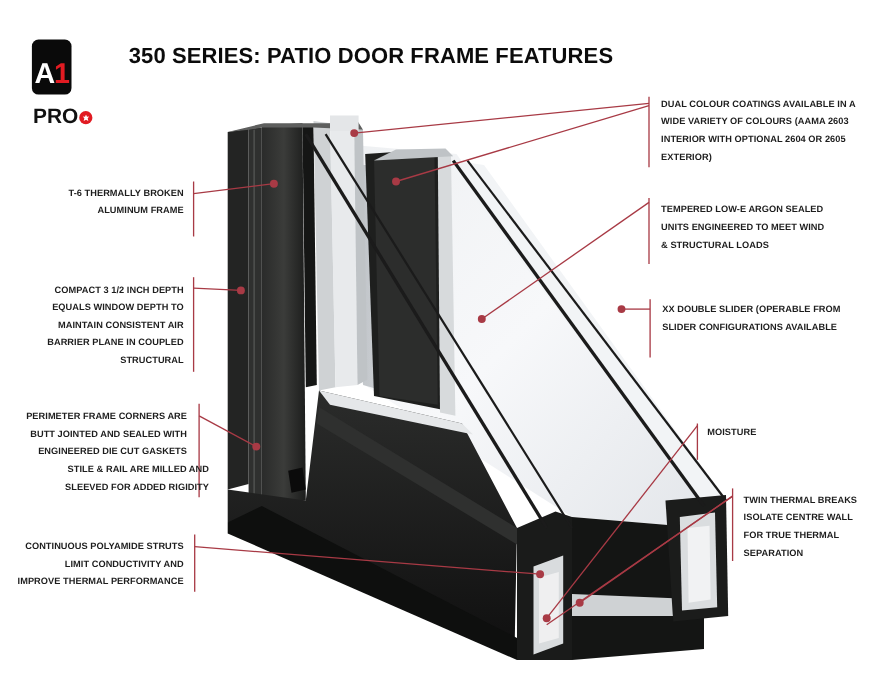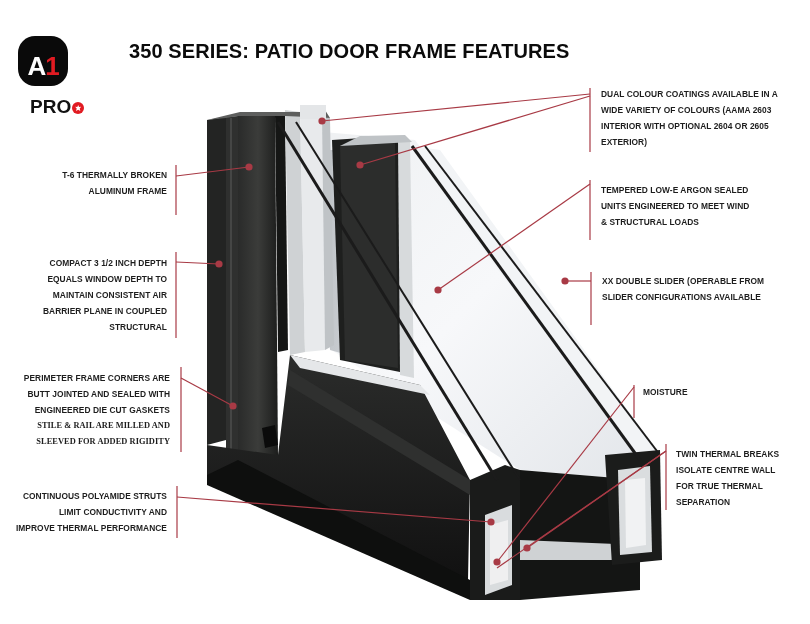--- a/index.html
+++ b/index.html
@@ -1,33 +1,33 @@
 <!DOCTYPE html>
 <html><head>
 <meta charset="utf-8">
 <style>
   html, body { margin:0; padding:0; background:#ffffff; }
   body { width:810px; height:624px; position:relative; overflow:hidden;
          font-family:"Liberation Sans", "DejaVu Sans", sans-serif; color:#1a1a1a; }
-  .logo { position:absolute; left:18px; top:36px; width:50px; height:50px;
-          background:#0a0a0a; border-radius:17px; }
+  .logo { position:absolute; left:29px; top:36px; width:36px; height:50px;
+          background:#0a0a0a; border-radius:6px; }
   .logo-a1 { position:absolute; left:0; right:0; top:17px; text-align:center;
              font-weight:bold; font-size:26px; line-height:26px; letter-spacing:-1px;
              font-family:"Liberation Sans", sans-serif; }
   .logo-a { color:#ffffff; }
   .logo-1 { color:#e11b22; }
   .logo-pro { position:absolute; left:30px; top:99px; width:56px; font-weight:bold;
               font-size:19px; line-height:16px; color:#111;
               font-family:"Liberation Sans", sans-serif; }
   .leaf-dot { display:inline-block; width:12px; height:12px; border-radius:50%;
               background:#e11b22; vertical-align:-1px; margin-left:1px; position:relative; }
   .leaf-dot::after { content:""; position:absolute; left:3px; top:3px; width:6px; height:6px;
               background:#fff; clip-path:polygon(50% 0,65% 35%,100% 30%,75% 60%,85% 100%,50% 80%,15% 100%,25% 60%,0 30%,35% 35%); }
   .title { position:absolute; left:117px; top:40px; font-size:20px; font-weight:bold;
-           color:#0b0b0b; letter-spacing:0.1px; white-space:nowrap;margin-left:12px; }
+           color:#0b0b0b; letter-spacing:0.1px; white-space:nowrap; }
   svg.art { position:absolute; left:0; top:0; }
   .note { position:absolute; font-size:8.4px; font-weight:bold; line-height:16px;
           color:#1d1d1d; letter-spacing:0.05px; white-space:nowrap; }
   .note.r { text-align:right; }
   .note div { display:block; }
 </style>
 </head>
 <body>
 
 <div class="logo">
@@ -197,21 +197,21 @@
   <div>BARRIER PLANE IN COUPLED</div>
   <div>STRUCTURAL</div>
 </div>
 
 <div class="note r" style="right:640px; top:370px;">
   <div>PERIMETER FRAME CORNERS ARE</div>
   <div>BUTT JOINTED AND SEALED WITH</div>
   <div>ENGINEERED DIE CUT GASKETS</div>
 </div>
 
-<div class="note r" style="right:640px; top:418px;font-family:Liberation Serif, serif;">
+<div class="note r" style="right:620px; top:418px;">
   <div>STILE &amp; RAIL ARE MILLED AND</div>
   <div>SLEEVED FOR ADDED RIGIDITY</div>
 </div>
 
 <div class="note r" style="right:643px; top:488px;margin-left:20px;">
   <div>CONTINUOUS POLYAMIDE STRUTS</div>
   <div>LIMIT CONDUCTIVITY  AND</div>
   <div>IMPROVE THERMAL PERFORMANCE</div>
 </div>
 

